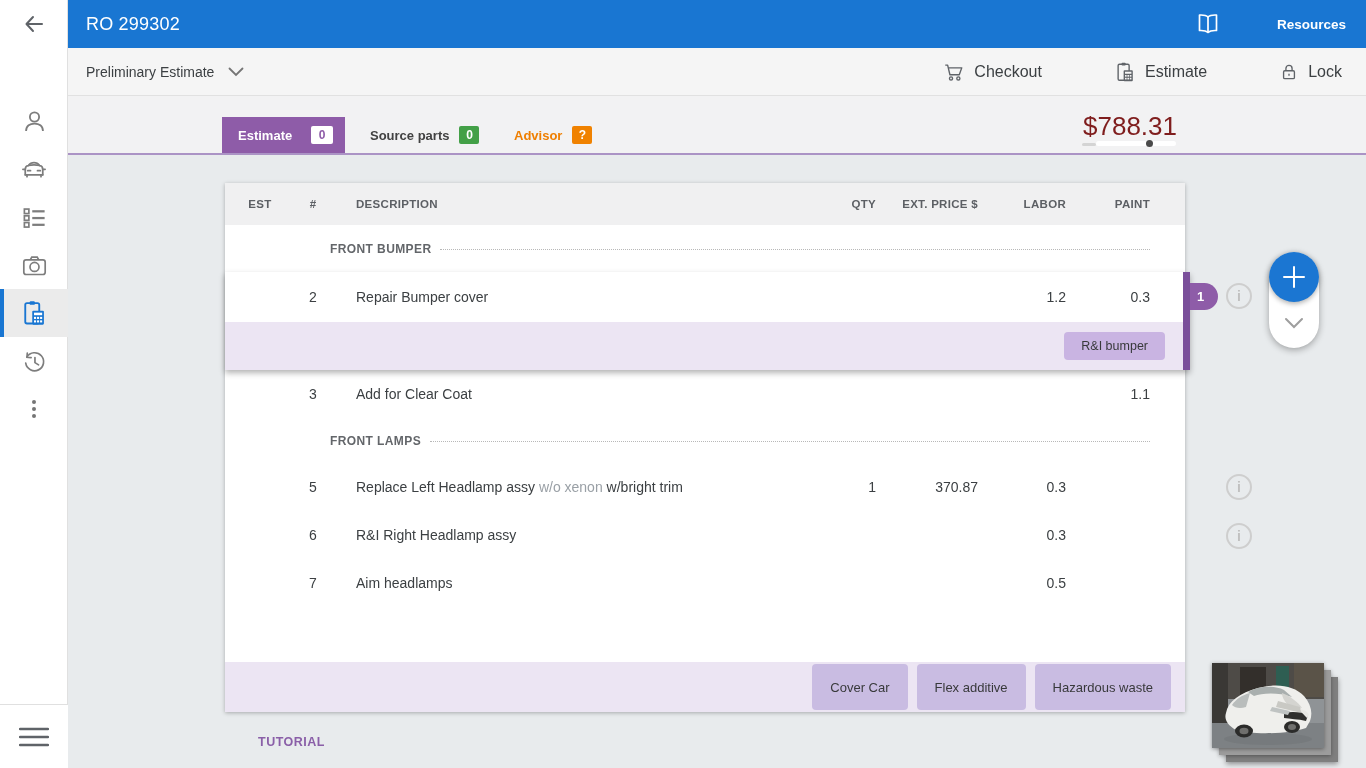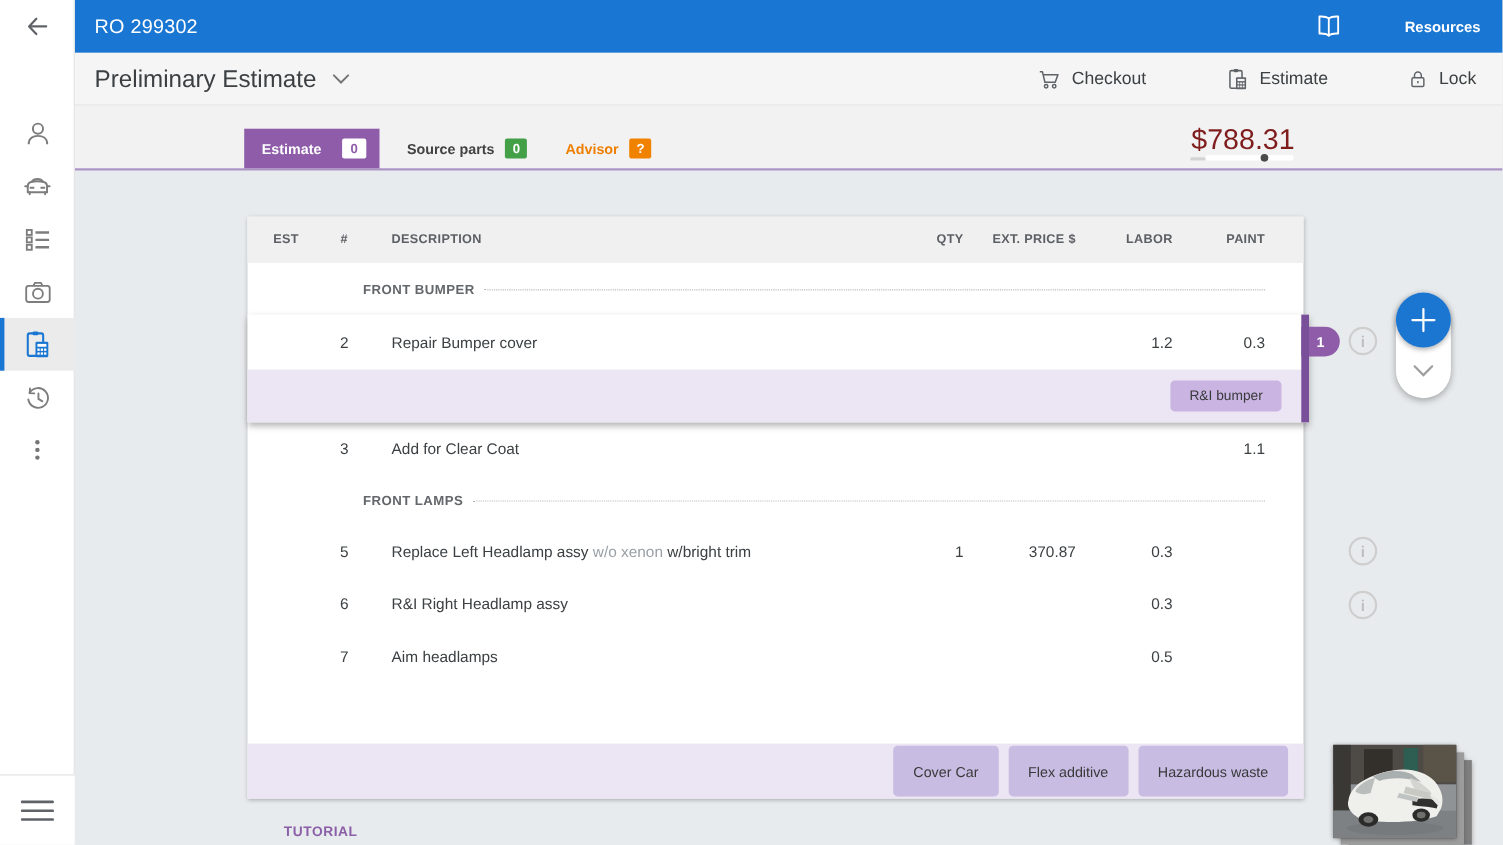--- a/index.html
+++ b/index.html
@@ -20,21 +20,21 @@
   
   .appbar { position:absolute; left:68px; top:0; right:0; height:48px; background:#1976d2; color:#fff;
             display:flex; align-items:center; padding:0 20px 0 18px; }
   .appbar-title { font-size:18px; font-weight:500; letter-spacing:.2px; }
   .resources { margin-left:auto; display:flex; align-items:center; gap:9px; cursor:pointer; }
   .resources span { font-size:13.5px; font-weight:600;margin-left:48px; }
 
   
   .toolbar { position:absolute; left:68px; top:48px; right:0; height:48px; background:#f5f5f5;
              border-bottom:1px solid #e1e1e1; display:flex; align-items:center; padding:0 24px 0 18px; }
-  .tb-title { font-size:22px; color:#3c4043; display:flex; align-items:center; gap:14px; cursor:pointer; }
+  .tb-title { font-size:14px; color:#3c4043; display:flex; align-items:center; gap:14px; cursor:pointer; }
   .tb-actions { margin-left:auto; display:flex; align-items:center; gap:72px; }
   .tb-btn { display:flex; align-items:center; gap:9px; font-size:16px; color:#3c4043; cursor:pointer; }
 
   
   .tabstrip { position:absolute; left:68px; top:96px; right:0; height:59px; background:#f2f2f3;
               border-bottom:2px solid #ab93c5; }
   .tab-est { position:absolute; left:154px; top:21px; width:123px; height:36px; background:#8e5ca8;
              display:flex; align-items:center; padding:0 12px 0 16px; cursor:pointer; }
   .tab-est .lbl { color:#fff; font-size:13px; font-weight:700; }
   .tab-est .badge { margin-left:auto; width:22px; height:18px; background:#fff; color:#8e5ca8;
@@ -48,21 +48,21 @@
   .badge-orange { width:20px; height:18px; background:#f08200; color:#fff; font-size:12px; font-weight:700;
                   display:flex; align-items:center; justify-content:center; border-radius:2px; }
   .total-price { position:absolute; right:181px; top:15px; width:110px; text-align:center;
                  font-size:26px; color:#7f1d1d; }
   .price-indicator { position:absolute; right:176px; top:45px; width:94px; height:8px; }
   .pi-dash { position:absolute; left:-14px; top:2px; width:14px; height:3px; background:#d4d4d4; border-radius:2px; }
   .pi-bar  { position:absolute; left:0; top:0; width:80px; height:5px; background:#ffffff; border-radius:3px; }
   .pi-dot  { position:absolute; left:50px; top:-1px; width:7px; height:7px; background:#4a4a4a; border-radius:50%; }
 
   
-  .content { position:absolute; left:68px; top:155px; right:0; bottom:0; background:#e8ebed;margin-top:14px; }
+  .content { position:absolute; left:68px; top:155px; right:0; bottom:0; background:#e8ebed; }
 
   .card { position:absolute; left:157px; top:28px; width:960px; height:529px; background:#ffffff;
           box-shadow:0 1px 4px rgba(0,0,0,.28); }
 
   .thead { height:42px; background:#f0f0f1; display:grid;
            grid-template-columns:70px 36px 1fr 120px 102px 88px 84px; align-items:center;
            padding-right:35px; font-size:11.5px; font-weight:700; color:#5c5f64; letter-spacing:.3px; }
   .thead .c-desc { padding-left:25px; }
   .num-col { text-align:right; }
   .c-est { text-align:center; }

